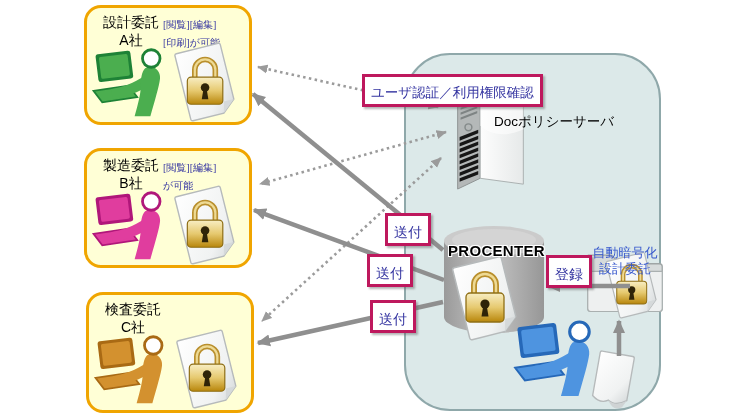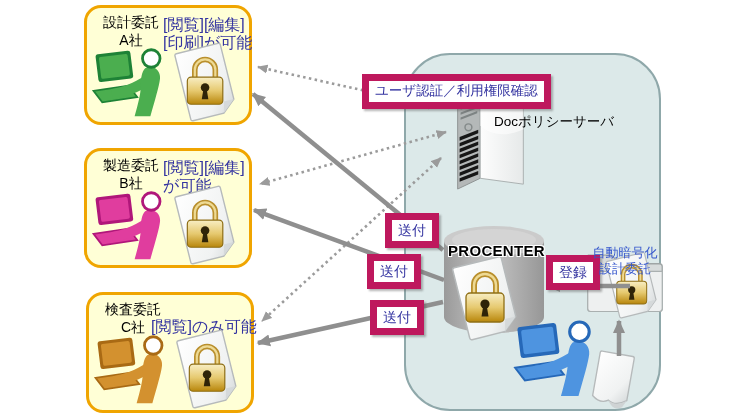--- a/index.html
+++ b/index.html
@@ -29,22 +29,22 @@
   }
   .company-a { left:84px; top:5px; }
   .company-b { left:84px; top:148px; }
   .company-c { left:86px; top:292px; height:121px; }
   .company .title {
     position:absolute; left:10px; top:5px; width:68px; text-align:center;
     font-size:14px; line-height:18px; color:#000;
   }
   .company .title span { display:block; }
   .company .perm {
-    position:absolute; left:76px; top:8px; font-size:16px; line-height:18px;
-    color:var(--annotation-text,#3333A0); white-space:nowrap;
+    position:absolute; left:76px; top:8px; font-size:10px; line-height:18px;
+    color:var(--annotation-text,#3333A0); white-space:nowrap;font-family:Liberation Serif, serif;
   }
   .company .perm span { display:block; }
   .company-c .perm { left:62px; top:23px; }
 
   .icon { position:absolute; }
   .person-box-icon  { left:3px;  top:40px; width:84px; height:70px; }
   .lockdoc-box-icon { left:81px; top:30px; width:76px; height:84px; }
 
   
   .person-a { --im:var(--company-a-green,#4BAE4F);  --id:var(--company-a-green-dark,#1E8236); }
@@ -65,23 +65,23 @@
   .arrows { position:absolute; left:0; top:0; pointer-events:none; }
   .arrows-main { z-index:1; }
   .arrows-top  { z-index:3; }
   .arrows .solid  { stroke:var(--arrow-gray,#8F8F8F); stroke-width:4.5; }
   .arrows .dotted { stroke:#9b9b9b; stroke-width:2.6; stroke-dasharray:2.5 3.4; }
   .mh-solid-path { fill:var(--arrow-gray,#8F8F8F); }
   .mh-dot-path   { fill:#9b9b9b; }
 
   
   .tag {
-    position:absolute; z-index:4; background:#fff; border:7px solid #be185d;
+    position:absolute; z-index:4; background:#fff; border:3px solid #be185d;
     color:var(--annotation-text,#3333A0); font-size:14px; line-height:18px;
-    padding:1px 6px 2px; white-space:nowrap;
+    padding:7px 6px 2px; white-space:nowrap;
     box-shadow:2px 2px 2px rgba(90,90,90,0.45);
   }
   .tag-auth     { left:362px; top:74px;  font-size:13.5px; }
   .tag-send-a   { left:385px; top:213px; }
   .tag-send-b   { left:367px; top:254px; }
   .tag-send-c   { left:370px; top:300px; }
   .tag-register { left:546px; top:255px; }
 
   
   .free-label { position:absolute; z-index:4; white-space:nowrap;text-align:right; }
@@ -235,24 +235,20 @@
     <svg class="icon lockdoc-box-icon" viewBox="0 0 80 90">
         <use href="#sym-lockdoc"></use>
       </svg>
   </div>
 
   <div class="company company-c">
     <div class="title">
       <span>検査委託</span>
       <span>C社</span>
     </div>
-    <div class="perm">
-      <span>[閲覧]のみ可能</span>
-      <span></span>
-    </div>
     <svg class="icon person-box-icon person-c" viewBox="0 0 92 80">
         <use href="#sym-person"></use>
       </svg>
     <svg class="icon lockdoc-box-icon" viewBox="0 0 80 90">
         <use href="#sym-lockdoc"></use>
       </svg>
   </div>
 
   <svg class="icon server-icon" viewBox="0 0 92 102">
       <use href="#sym-server"></use>

